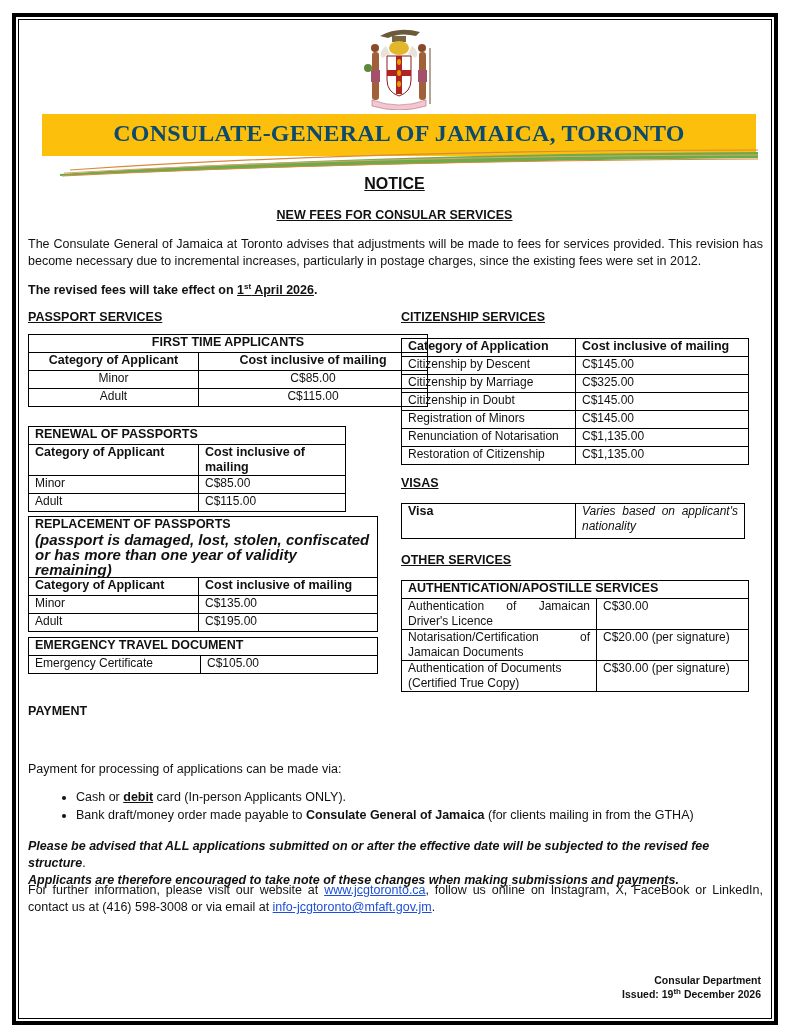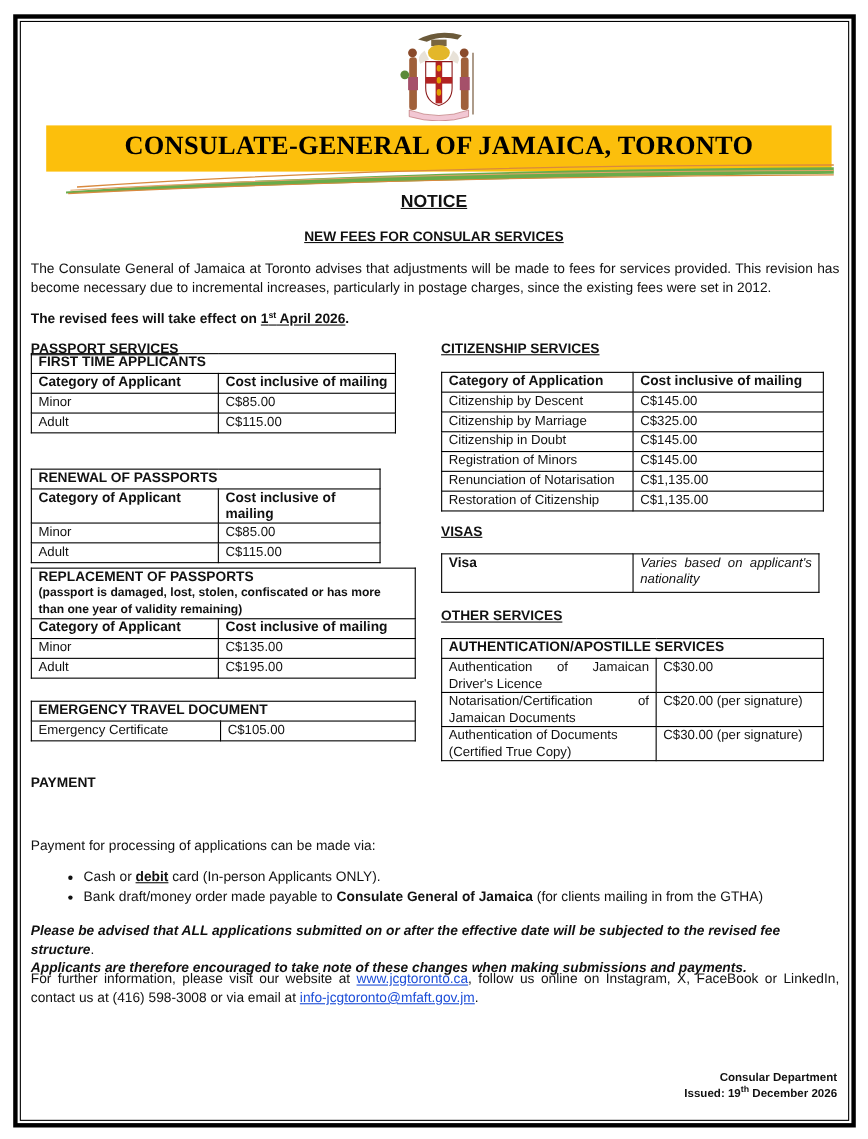--- a/index.html
+++ b/index.html
@@ -9,21 +9,21 @@
          border: 4px solid #000; box-sizing: border-box; }
   .frame-inner { position: absolute; left: 18px; top: 19px; width: 754px; height: 1000px;
          border: 1px solid #000; box-sizing: border-box; }
 
   .crest { position: absolute; left: 358px; top: 24px; width: 82px; height: 86px; }
 
   .banner { position: absolute; left: 42px; top: 114px; width: 714px; height: 42px;
          background: #fcbf0c; }
   .banner-title { position: absolute; left: 0; right: 0; top: 6px; text-align: center;
          font-family: "Liberation Serif", serif; font-weight: bold; font-size: 24px;
-         color: #000000; letter-spacing: 0.2px; }
+         color: #0c4a6e; letter-spacing: 0.2px; }
   .swoosh { position: absolute; left: 60px; top: 148px; width: 700px; height: 30px; }
 
   .abs { position: absolute; }
   .notice { left: 0; width: 789px; top: 175px; text-align: center; font-weight: bold;
          font-size: 16px; text-decoration: underline; }
   .subtitle { left: 0; width: 789px; top: 208px; text-align: center; font-weight: bold;
          font-size: 12.5px; text-decoration: underline; }
   .intro { left: 28px; width: 735px; top: 236px; font-size: 12.5px; line-height: 17px;
          text-align: justify; }
   .effective { left: 28px; top: 283px; font-size: 12.5px; font-weight: bold; }
@@ -100,21 +100,21 @@
   <path d="M2 28 Q300 13 698 11" stroke="#d9893e" stroke-width="1" fill="none"></path>
 </svg>
 
 <div class="abs notice">NOTICE</div>
 <div class="abs subtitle">NEW FEES FOR CONSULAR SERVICES</div>
 <div class="abs intro">The Consulate General of Jamaica at Toronto advises that adjustments will be made to fees for services provided. This revision has become necessary due to incremental increases, particularly in postage charges, since the existing fees were set in 2012.</div>
 <div class="abs effective"><span>The revised fees will take effect on </span><span class="dt"><span>1</span><sup>st</sup><span> April 2026</span></span><span>.</span></div>
 
 <div class="abs sec-head" style="left:28px; top:310px;">PASSPORT SERVICES</div>
 
-<table class="fee" style="left:28px; top:321px; width:332px;">
+<table class="fee" style="left:28px; top:334px; width:400px;text-align:center;">
   <tbody>
       <tr>
         <td class="title" colspan="2">FIRST TIME APPLICANTS</td>
       </tr>
   <tr>
     <td class="hd" style="width:157px;">Category of Applicant</td>
     <td class="hd">Cost inclusive of mailing</td>
   </tr>
   <tr>
     <td>Minor</td>
@@ -145,21 +145,21 @@
     <td>C$115.00</td>
   </tr>
 </tbody>
   </table>
 
 <table class="fee" style="left:28px; top:516px; width:350px;">
   <tbody>
       <tr>
         <td class="title" colspan="2">
     <div>REPLACEMENT OF PASSPORTS</div>
-    <div class="note" style="font-size:11px;">(passport is damaged, lost, stolen, confiscated or has more than one year of validity remaining)</div>
+    <div class="note" style="font-style:italic; font-size:15px;">(passport is damaged, lost, stolen, confiscated or has more than one year of validity remaining)</div>
   </td>
       </tr>
   <tr>
     <td class="hd" style="width:157px;">Category of Applicant</td>
     <td class="hd">Cost inclusive of mailing</td>
   </tr>
   <tr>
     <td>Minor</td>
     <td>C$135.00</td>
   </tr>

